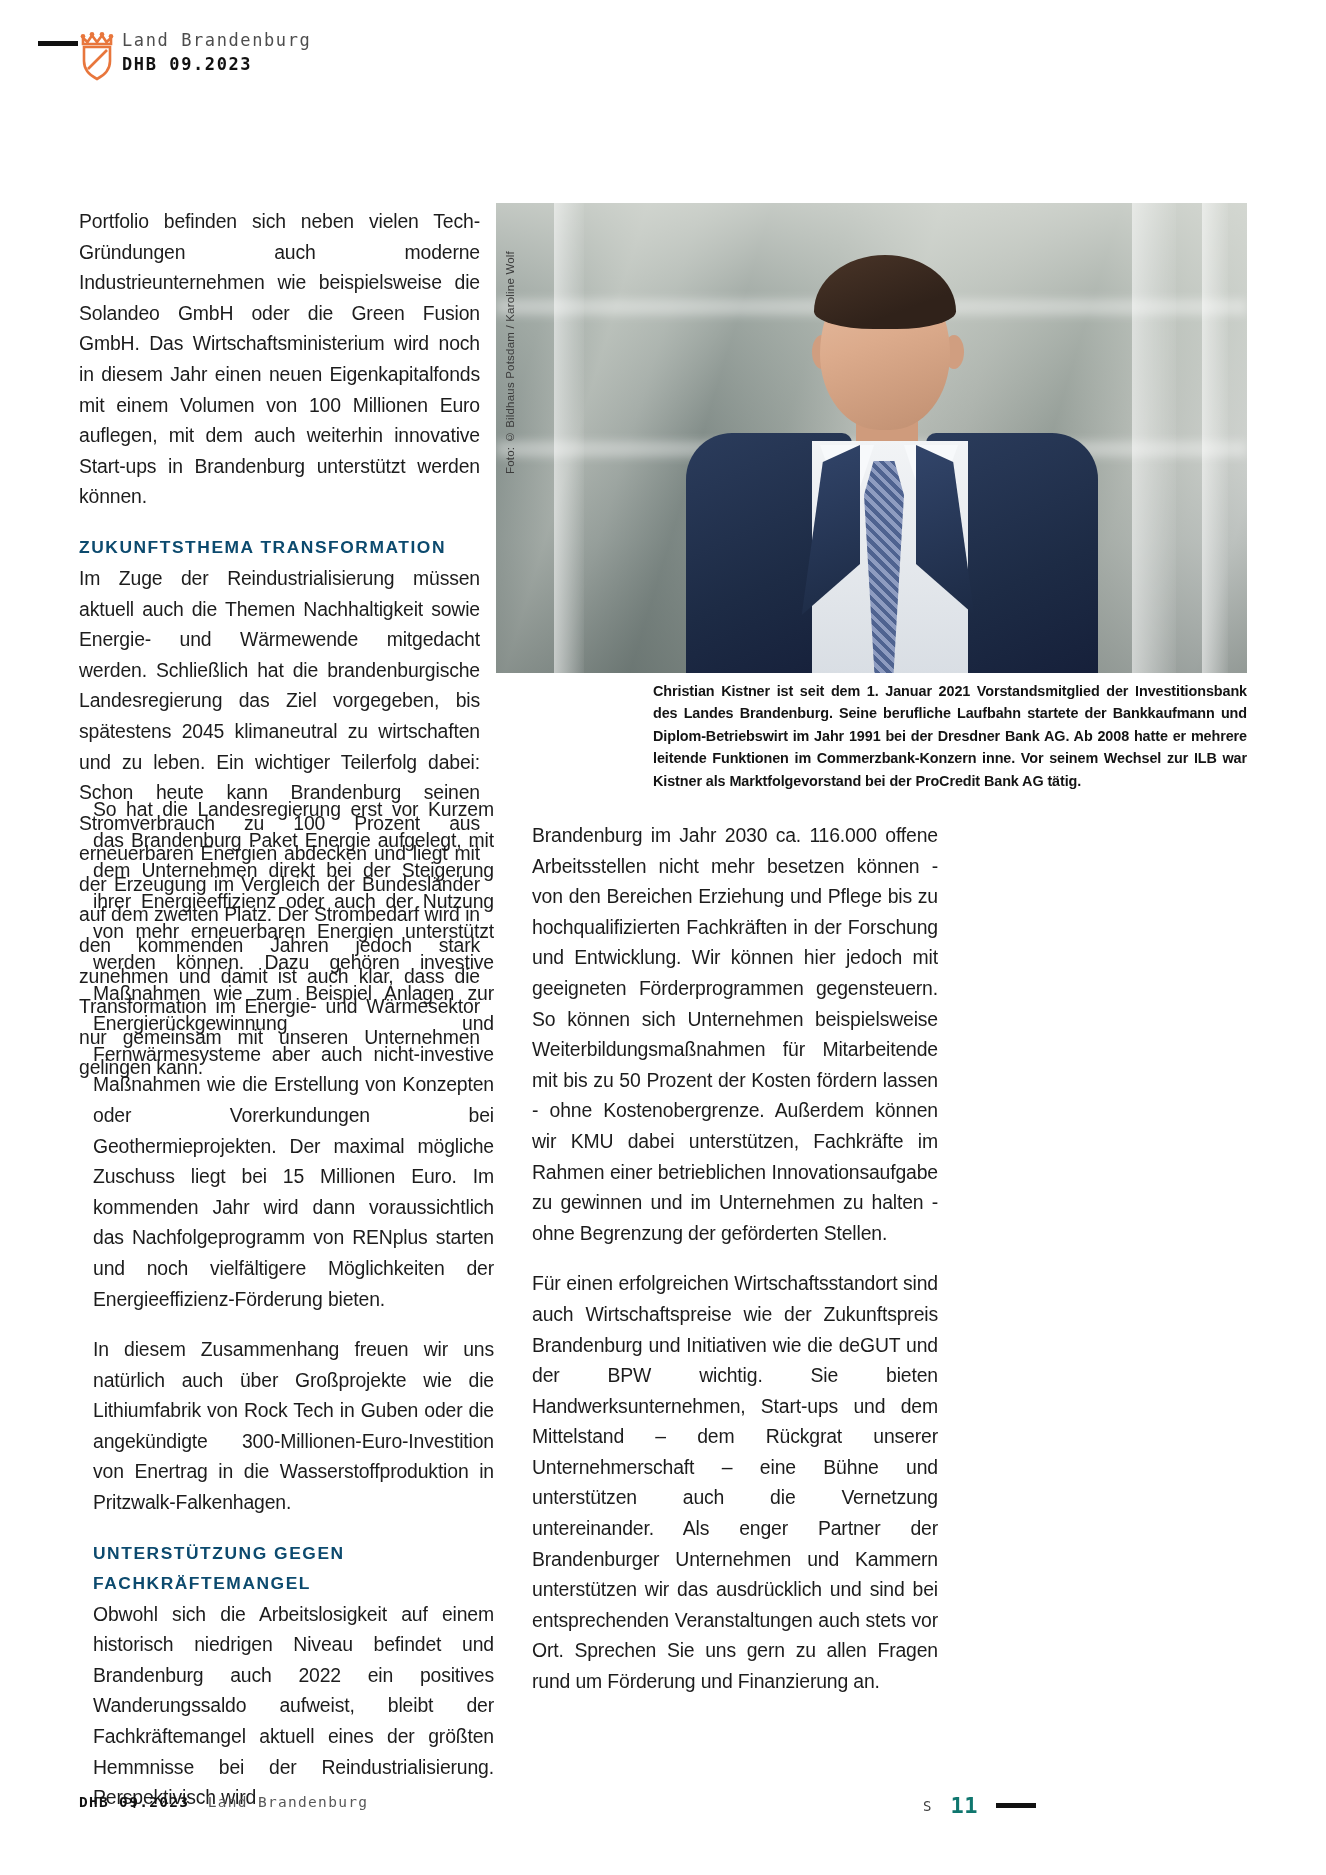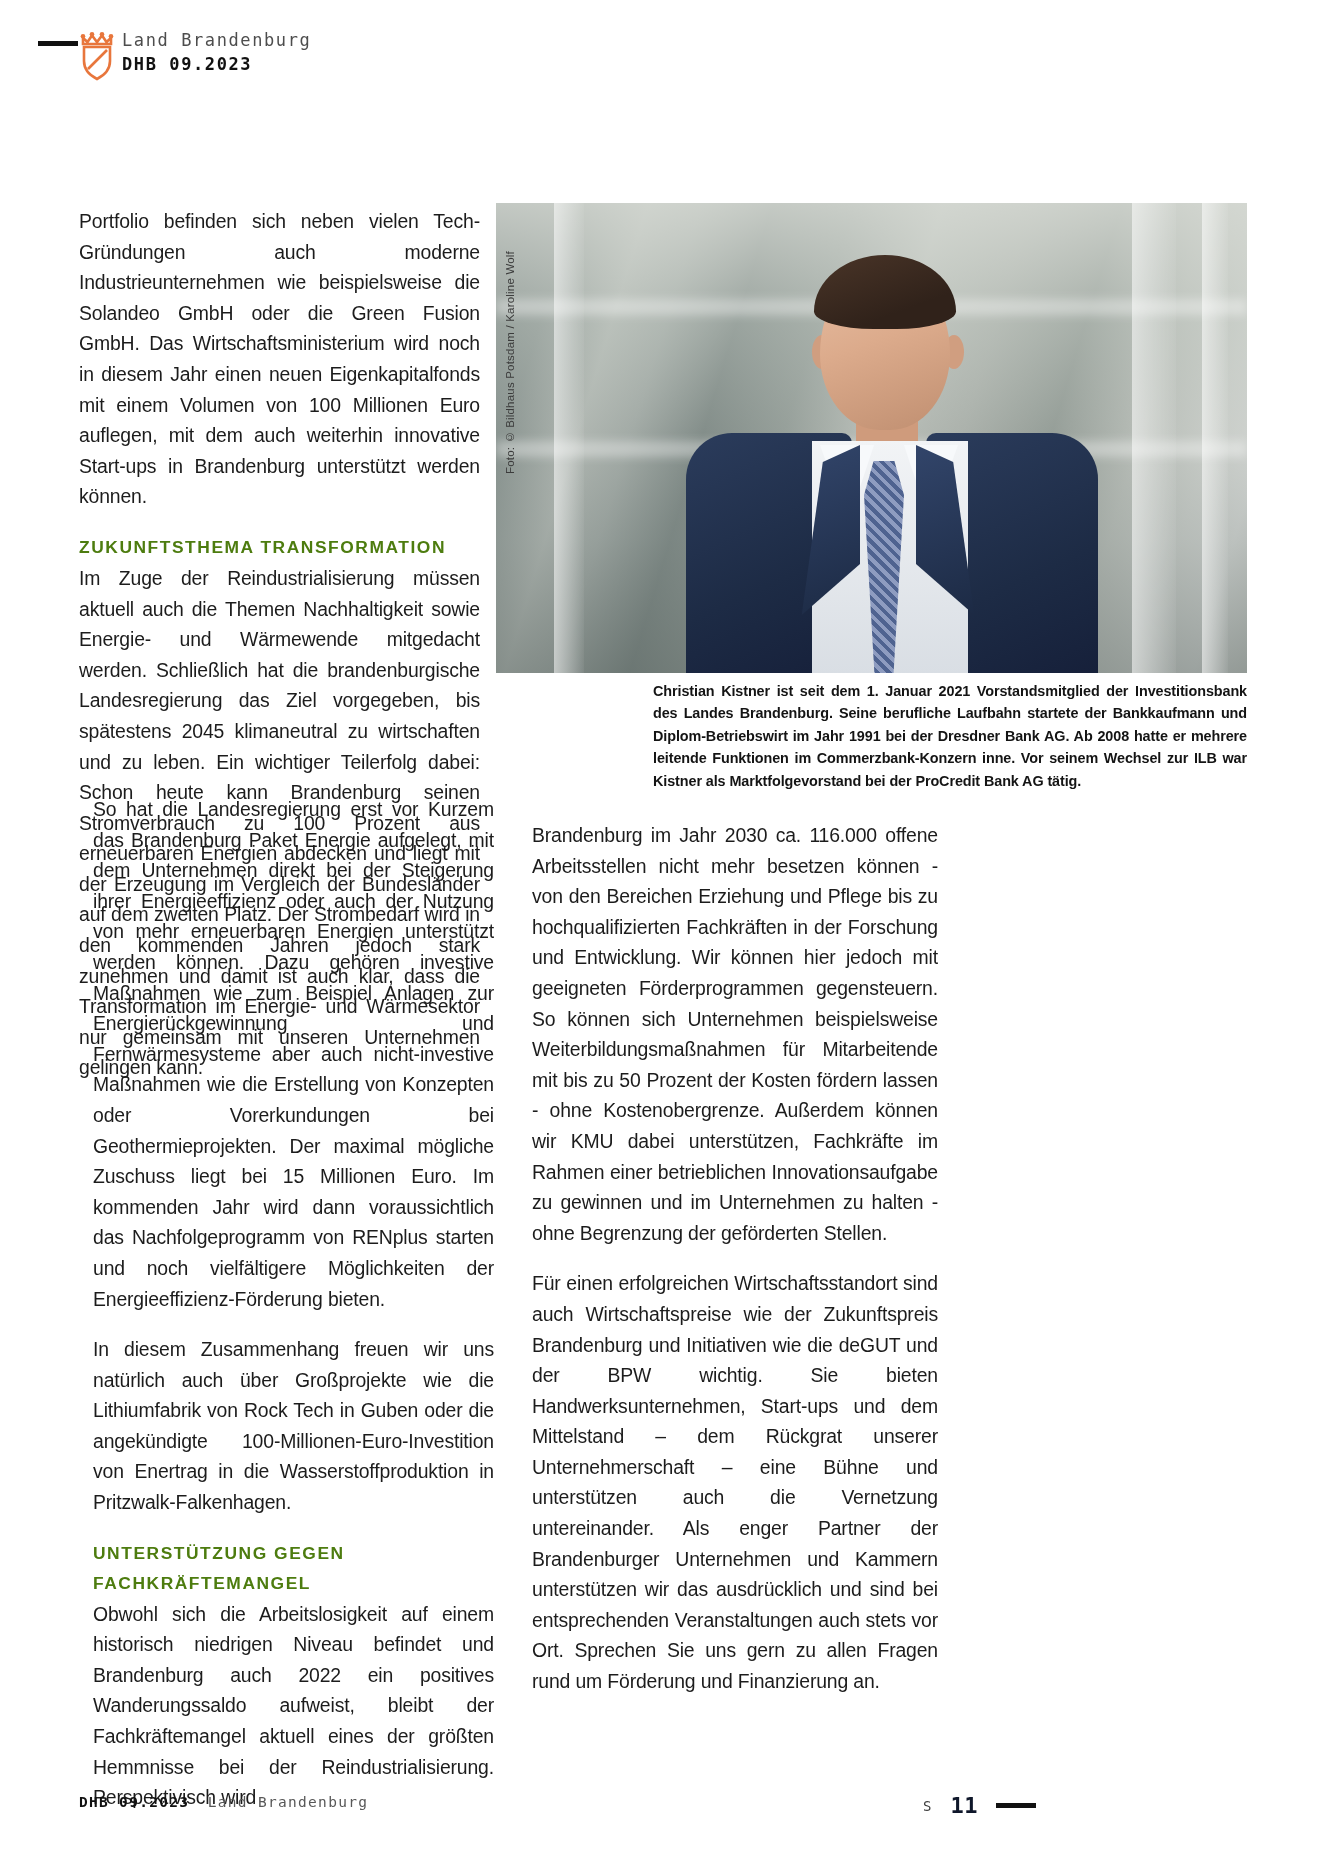--- a/index.html
+++ b/index.html
@@ -75,21 +75,21 @@
     letter-spacing: -0.15px;
     color: #1c1c1c;
   }
   .col p:last-child { margin-bottom: 0; }
   .col h3 {
     margin: 0 0 1px 0;
     font-size: 17.4px;
     font-weight: bold;
     letter-spacing: 1.55px;
     line-height: 30px;
-    color: #4d7c0f;
+    color: #0c4a6e;
   }
 
   
   .col-upper-left {
     position: absolute;
     left: 79px;
     top: 206px;
     width: 401px;
   }
 
@@ -305,21 +305,21 @@
   .page-prefix {
     font-family: "DejaVu Sans Mono", monospace;
     font-size: 14px;
     color: #3c3c3c;
     letter-spacing: 1px;
   }
   .page-number {
     font-family: "DejaVu Sans Mono", monospace;
     font-size: 22px;
     font-weight: bold;
-    color: #0f172a;
+    color: #0f766e;
     letter-spacing: 0.5px;
   }
   .footer-rule {
     width: 40px;
     height: 5px;
     background: #111111;
   }
 </style>
 </head>
 <body>
@@ -377,21 +377,21 @@
         <div class="head"></div>
         <div class="hair"></div>
       </div>
       <div class="photo-credit">Foto: © Bildhaus Potsdam / Karoline Wolf</div>
     </div>
     <div class="photo-caption">Christian Kistner ist seit dem 1. Januar 2021 Vorstandsmitglied der Investitionsbank des Landes Brandenburg. Seine berufliche Laufbahn startete der Bankkaufmann und Diplom-Betriebswirt im Jahr 1991 bei der Dresdner Bank AG. Ab 2008 hatte er mehrere leitende Funktionen im Commerzbank-Konzern inne. Vor seinem Wechsel zur ILB war Kistner als Marktfolgevorstand bei der ProCredit Bank AG tätig.</div>
   </div>
 
   <div class="col col-lower-left">
     <p>So hat die Landesregierung erst vor Kurzem das Brandenburg Paket Energie aufgelegt, mit dem Unternehmen direkt bei der Steigerung ihrer Energieeffizienz oder auch der Nutzung von mehr erneuerbaren Energien unterstützt werden können. Dazu gehören investive Maßnahmen wie zum Beispiel Anlagen zur Energierückgewinnung und Fernwärmesysteme aber auch nicht-investive Maßnahmen wie die Erstellung von Konzepten oder Vorerkundungen bei Geothermieprojekten. Der maximal mögliche Zuschuss liegt bei 15 Millionen Euro. Im kommenden Jahr wird dann voraussichtlich das Nachfolgeprogramm von RENplus starten und noch vielfältigere Möglichkeiten der Energieeffizienz-Förderung bieten.</p>
-    <p>In diesem Zusammenhang freuen wir uns natürlich auch über Großprojekte wie die Lithiumfabrik von Rock Tech in Guben oder die angekündigte 100-Millionen-Euro-Investition von Enertrag in die Wasserstoffproduktion in Pritzwalk-Falkenhagen.</p>
+    <p>In diesem Zusammenhang freuen wir uns natürlich auch über Großprojekte wie die Lithiumfabrik von Rock Tech in Guben oder die angekündigte 300-Millionen-Euro-Investition von Enertrag in die Wasserstoffproduktion in Pritzwalk-Falkenhagen.</p>
     <h3>UNTERSTÜTZUNG GEGEN FACHKRÄFTEMANGEL</h3>
     <p>Obwohl sich die Arbeitslosigkeit auf einem historisch niedrigen Niveau befindet und Brandenburg auch 2022 ein positives Wanderungssaldo aufweist, bleibt der Fachkräftemangel aktuell eines der größten Hemmnisse bei der Reindustrialisierung. Perspektivisch wird</p>
   </div>
 
   <div class="col col-lower-right">
     <p>Brandenburg im Jahr 2030 ca. 116.000 offene Arbeitsstellen nicht mehr besetzen können - von den Bereichen Erziehung und Pflege bis zu hochqualifizierten Fachkräften in der Forschung und Entwicklung. Wir können hier jedoch mit geeigneten Förderprogrammen gegensteuern. So können sich Unternehmen beispielsweise Weiterbildungsmaßnahmen für Mitarbeitende mit bis zu 50 Prozent der Kosten fördern lassen - ohne Kostenobergrenze. Außerdem können wir KMU dabei unterstützen, Fachkräfte im Rahmen einer betrieblichen Innovationsaufgabe zu gewinnen und im Unternehmen zu halten - ohne Begrenzung der geförderten Stellen.</p>
     <p>Für einen erfolgreichen Wirtschaftsstandort sind auch Wirtschaftspreise wie der Zukunftspreis Brandenburg und Initiativen wie die deGUT und der BPW wichtig. Sie bieten Handwerksunternehmen, Start-ups und dem Mittelstand – dem Rückgrat unserer Unternehmerschaft – eine Bühne und unterstützen auch die Vernetzung untereinander. Als enger Partner der Brandenburger Unternehmen und Kammern unterstützen wir das ausdrücklich und sind bei entsprechenden Veranstaltungen auch stets vor Ort. Sprechen Sie uns gern zu allen Fragen rund um Förderung und Finanzierung an.</p>
   </div>
 
   <div class="footer">

